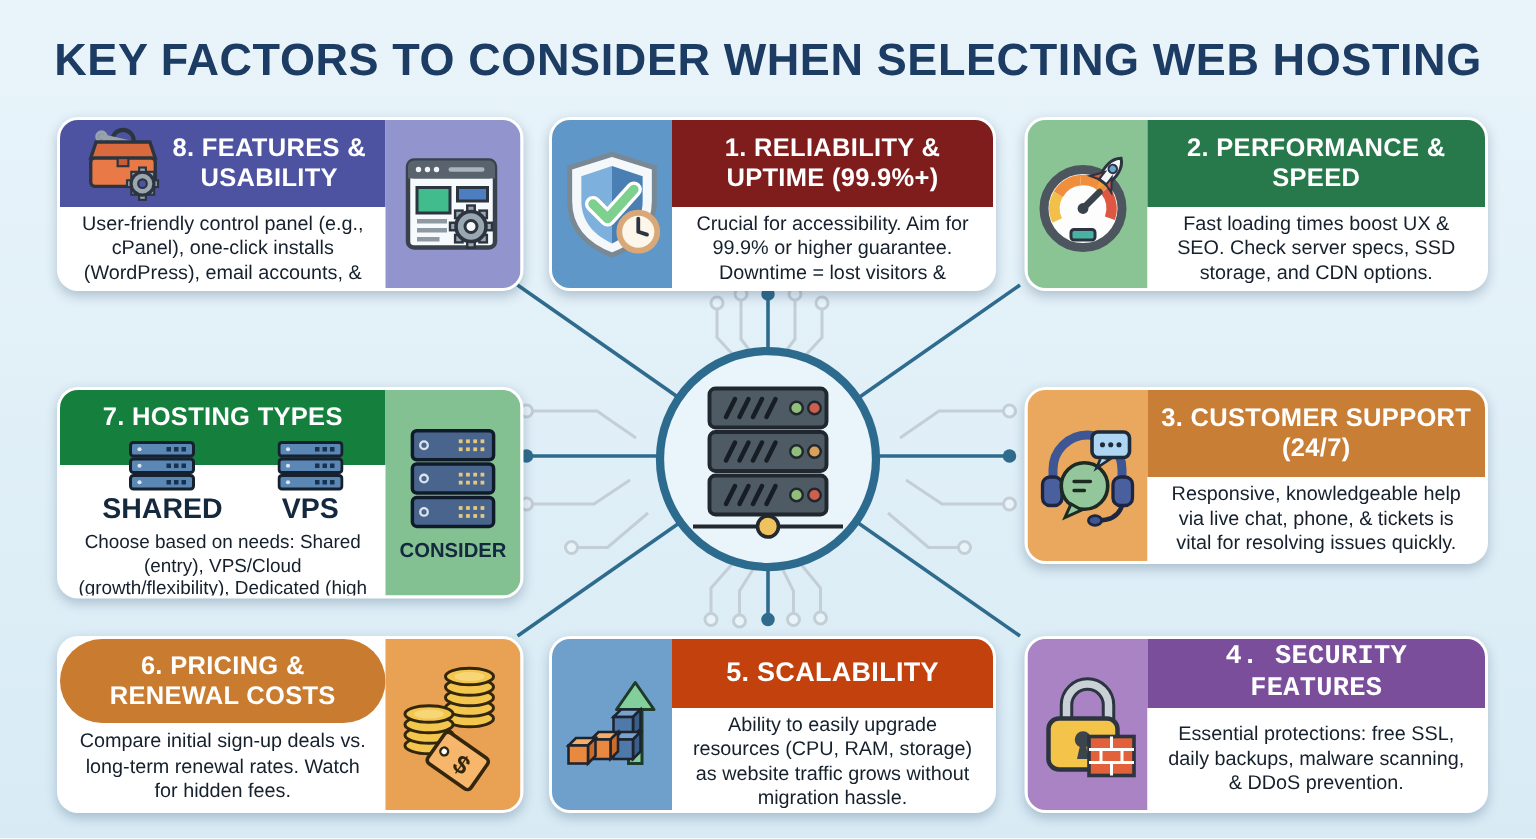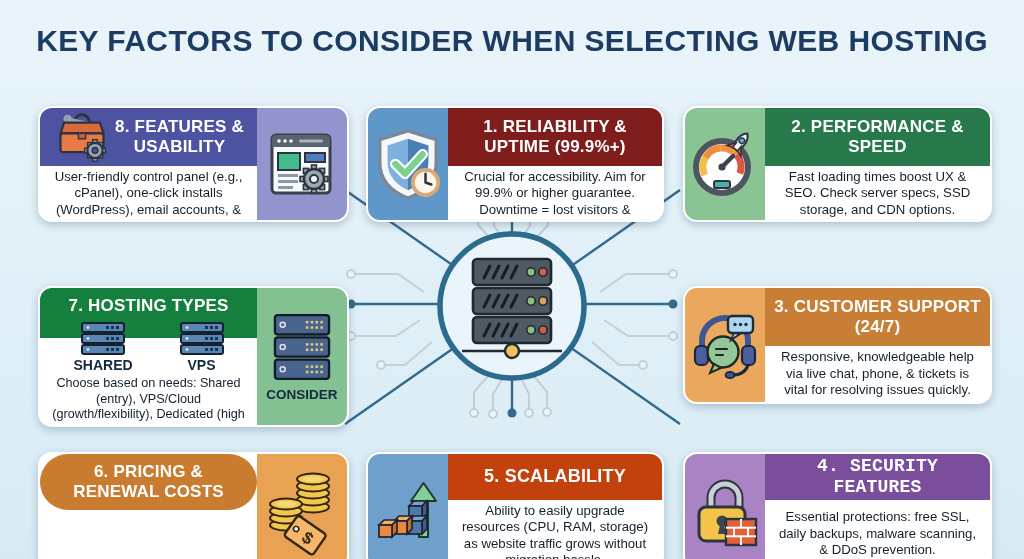--- a/index.html
+++ b/index.html
@@ -9,21 +9,21 @@
     background:linear-gradient(#e9f4fa, #d8ebf5);
   }
   .title {
     position:absolute; left:0; top:24px; width:1024px; text-align:center;
     font-size:30px; font-weight:bold; letter-spacing:.4px; color:#1c3c63;
   }
   svg.layer { position:absolute; left:0; top:0; z-index:1; }
   .card {
     position:absolute; z-index:2; display:flex; overflow:hidden;
     border-radius:14px; border:2px solid rgba(255,255,255,.9);
-    box-shadow:0 3px 8px rgba(40,70,100,.28); background:#fff;margin-top:28px;
+    box-shadow:0 3px 8px rgba(40,70,100,.28); background:#fff;
   }
   .panel { flex:0 0 auto; display:flex; flex-direction:column; align-items:center; justify-content:center; }
   .panelL { width:80px; }
   .panelR { width:90px; }
   .main { flex:1 1 auto; min-width:0; display:flex; flex-direction:column; }
   .hdr {
     flex:0 0 auto; display:flex; align-items:center; justify-content:center;
     color:#fff; font-weight:bold; text-align:center; font-size:17px; line-height:1.18;
     letter-spacing:.2px; white-space:pre-line; padding:2px 8px; box-sizing:border-box;
   }
@@ -48,21 +48,21 @@
   #card-performance { left:683px; top:78px;  width:305px; height:112px; }
   #card-hosting     { left:38px;  top:258px; width:307px; height:137px; }
   #card-support     { left:683px; top:258px; width:305px; height:114px; }
   #card-pricing     { left:38px;  top:424px; width:307px; height:114px; }
   #card-scalability { left:366px; top:424px; width:294px; height:114px; }
   #card-security    { left:683px; top:424px; width:305px; height:114px; }
   
   .types-row { display:flex; justify-content:space-around; align-items:flex-end;
                padding:0 10px; margin-top:-16px; position:relative; z-index:2; }
   .type { display:flex; flex-direction:column; align-items:center; }
-  .type-label { font-size:14px; font-weight:bold; color:#14293e; margin-top:1px; }
+  .type-label { font-size:19px; font-weight:bold; color:#14293e; margin-top:1px; }
   .dedicated-label { font-size:13.5px; font-weight:bold; color:#14293e; margin-top:3px; }
   .c-hos .bdy { font-size:12.6px; }
 </style>
 </head>
 <body>
 
 <div class="canvas">
 
   <div class="title">KEY FACTORS TO CONSIDER WHEN SELECTING WEB HOSTING</div>
 
@@ -386,20 +386,21 @@
       <div class="hdr h58">3. CUSTOMER SUPPORT
 (24/7)</div>
       <div class="bdy">Responsive, knowledgeable help via live chat, phone, &amp; tickets is vital for resolving issues quickly.</div>
     </div>
   </div>
 
   <div class="card c-pri" id="card-pricing">
     <div class="main">
       <div class="hdr h56">6. PRICING &amp;
 RENEWAL COSTS</div>
+      <div class="bdy">Compare initial sign-up deals vs. long-term renewal rates. Watch for hidden fees.</div>
     </div>
     <div class="panel panelR p-pri">
       <svg width="74" height="90" viewBox="0 0 74 88">
         <g fill="#f3c64e" stroke="#33260d" stroke-width="2">
           <ellipse cx="48" cy="40" rx="16" ry="5.5"></ellipse>
             <ellipse cx="48" cy="33" rx="16" ry="5.5"></ellipse>
           <ellipse cx="48" cy="26" rx="16" ry="5.5"></ellipse>
             <ellipse cx="48" cy="19" rx="16" ry="5.5"></ellipse>
           <ellipse cx="48" cy="12" rx="16" ry="5.5"></ellipse>
         </g>

